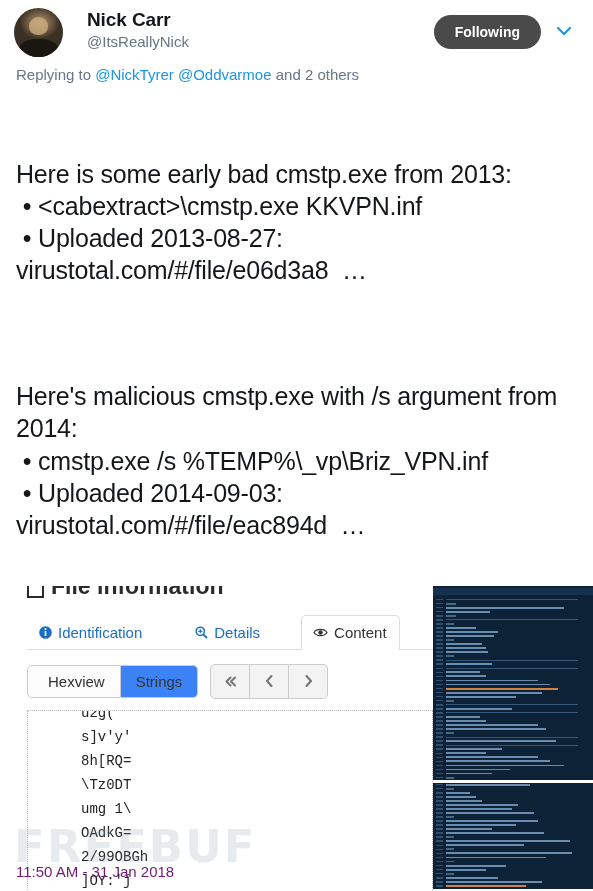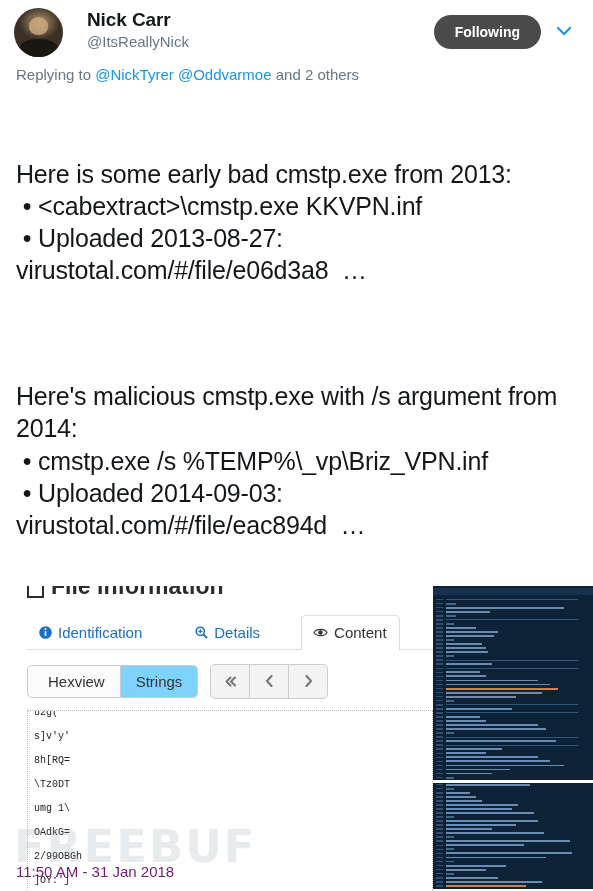--- a/index.html
+++ b/index.html
@@ -181,21 +181,21 @@
   .seg {
     font-size: 15px;
     color: #333;
     background: #fcfcfc;
     border: 1px solid #ccc;
     padding: 7px 15px;
     cursor: pointer;
   }
   .seg:first-child { border-radius: 5px 0 0 5px; padding-left: 20px; }
   .seg:last-child  { border-radius: 0 5px 5px 0; border-left: none; }
-  .seg.active { background: #7dd3fc; text-align: center; }
+  .seg.active { background: #3b82f6; text-align: center; }
   .nav-group { display: flex; }
   .navbtn {
     width: 38px; height: 33px;
     background: #f3f3f3;
     border: 1px solid #ccc;
     display: flex; align-items: center; justify-content: center;
     cursor: pointer;
     color: #777;
   }
   .navbtn:first-child { border-radius: 5px 0 0 5px; }
@@ -206,24 +206,25 @@
     margin: 11px 27px 0 27px;
     border: 1px dotted #bbb;
     border-bottom: none;
     height: 300px;
     overflow: hidden;
     padding: 2px 0 0 6px;
     box-sizing: border-box;
   }
   .str-line {
     font-family: "Liberation Mono", monospace;
-    font-size: 10px;
+    font-size: 14px;
     line-height: 24px;
     color: #222;
     white-space: pre;
+    margin-left: 47px;
   }
   .str-line.clipped { margin-top: -12px; }
 
   
   .dark-shot {
     position: absolute;
     right: 0; top: 0;
     width: 160px;
     height: 303px;
     background: #0d2137;

